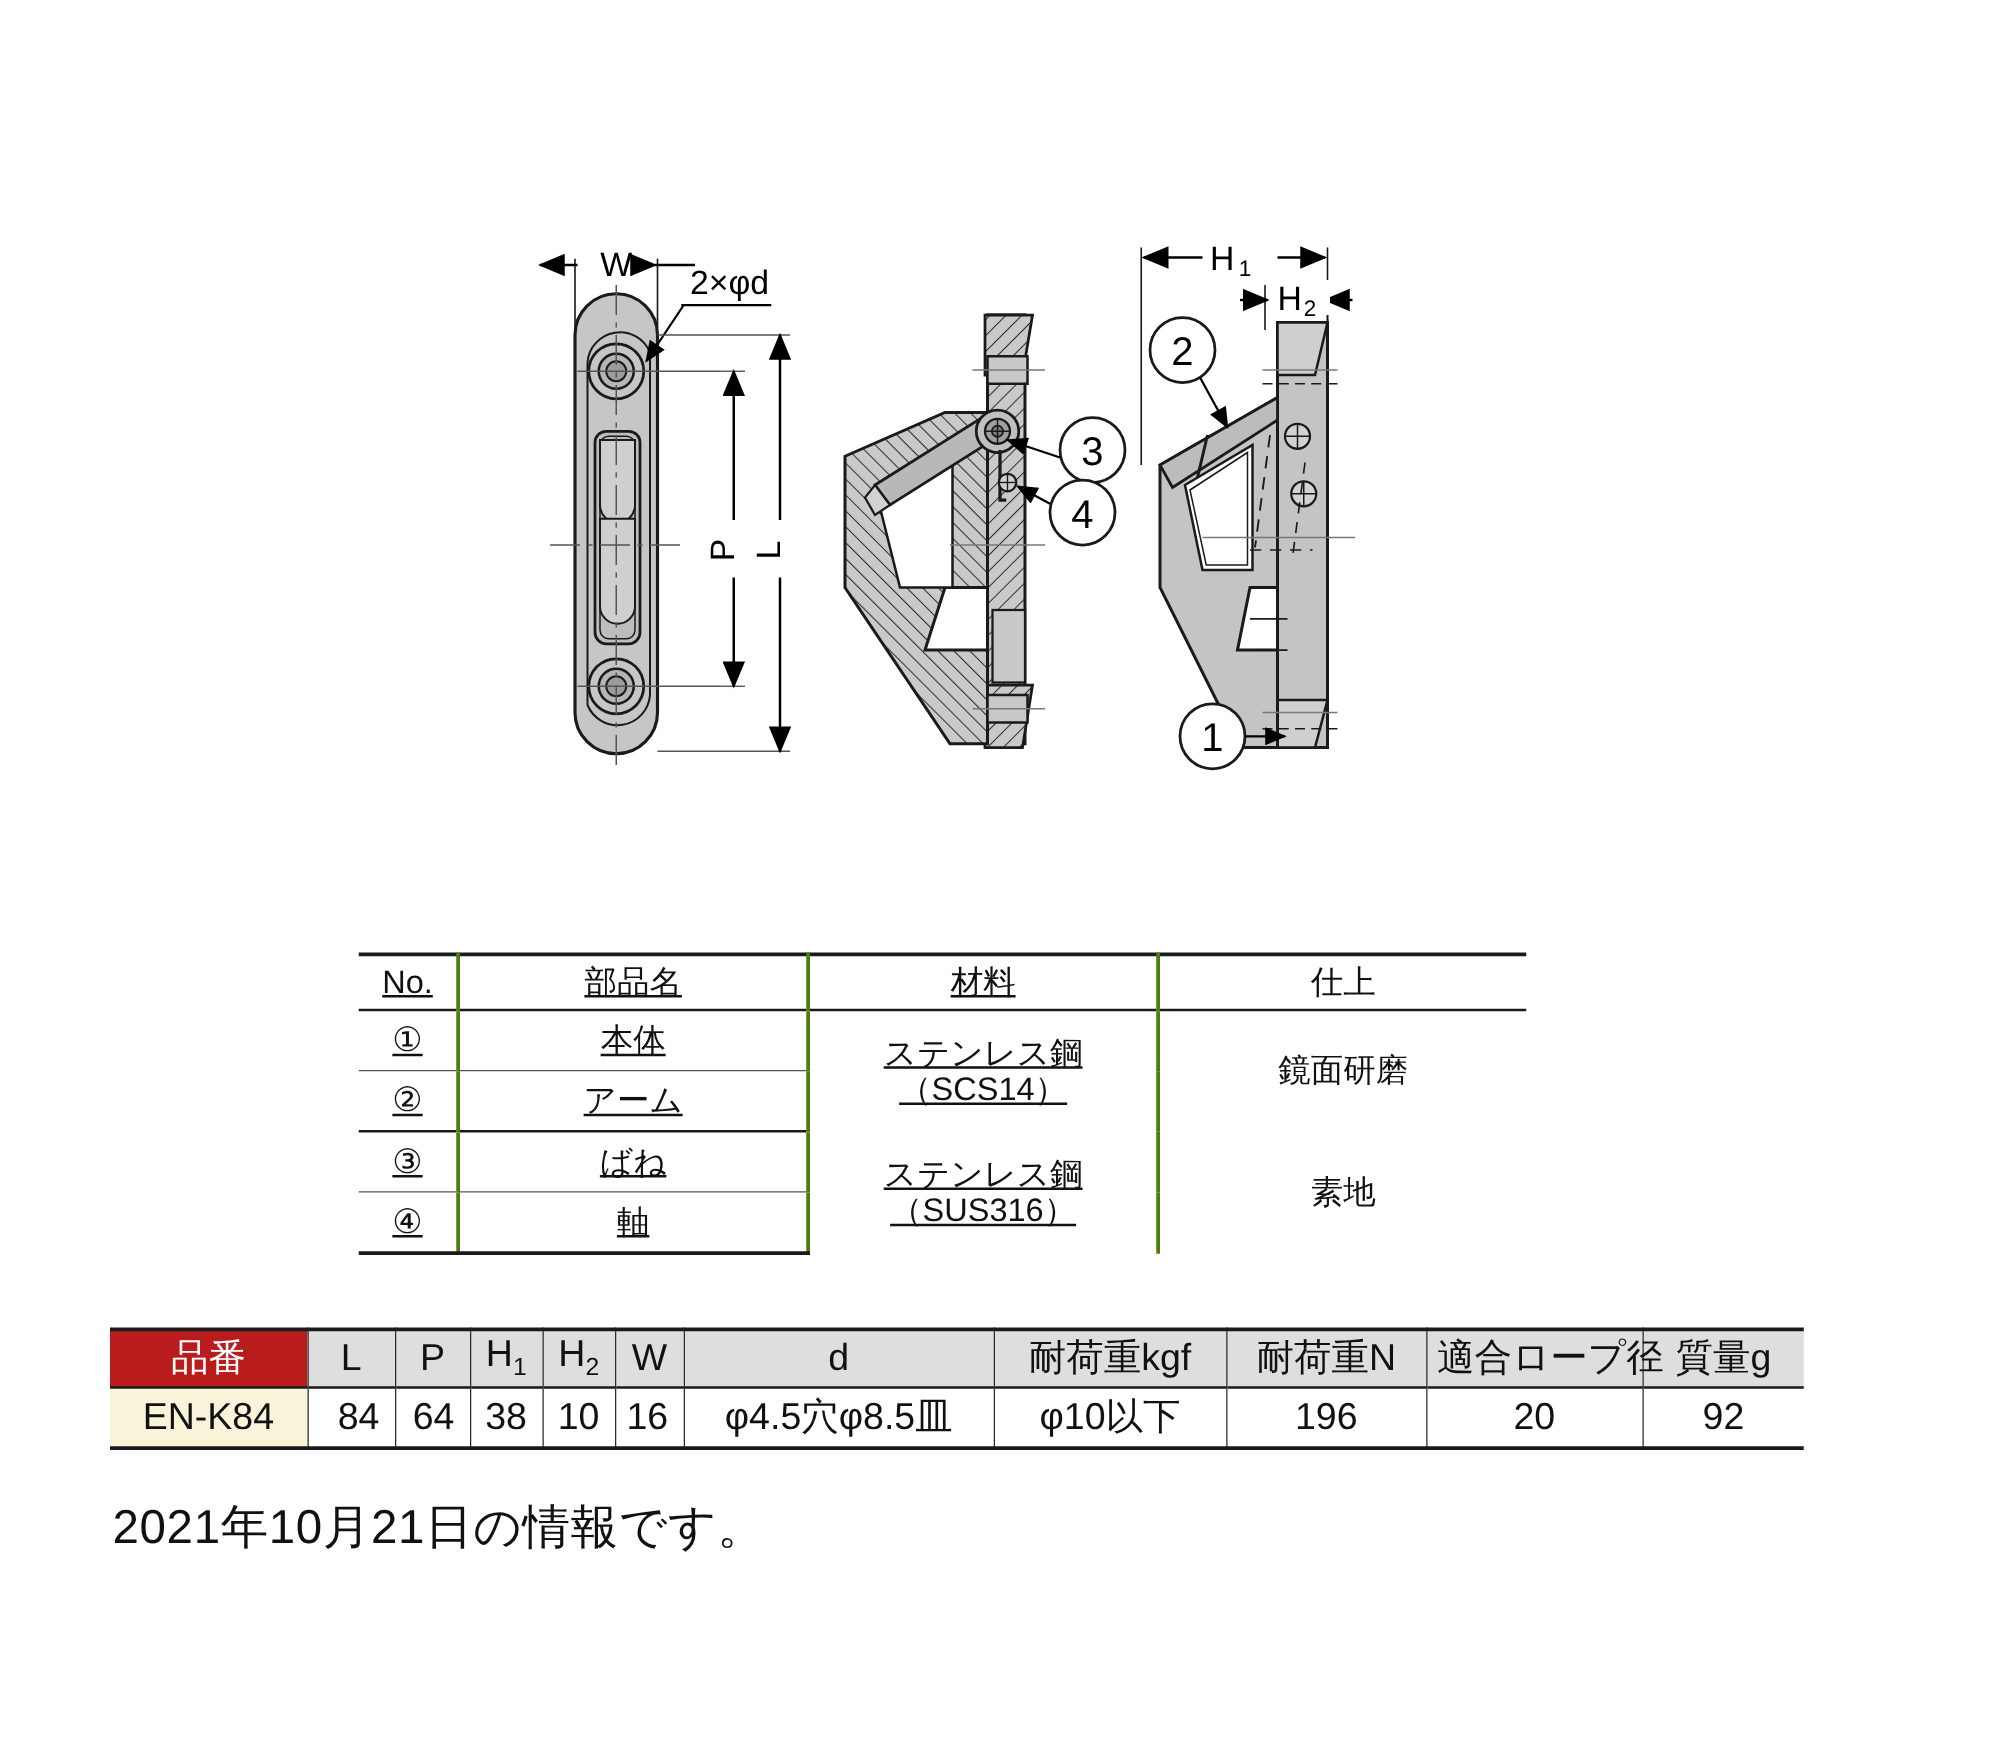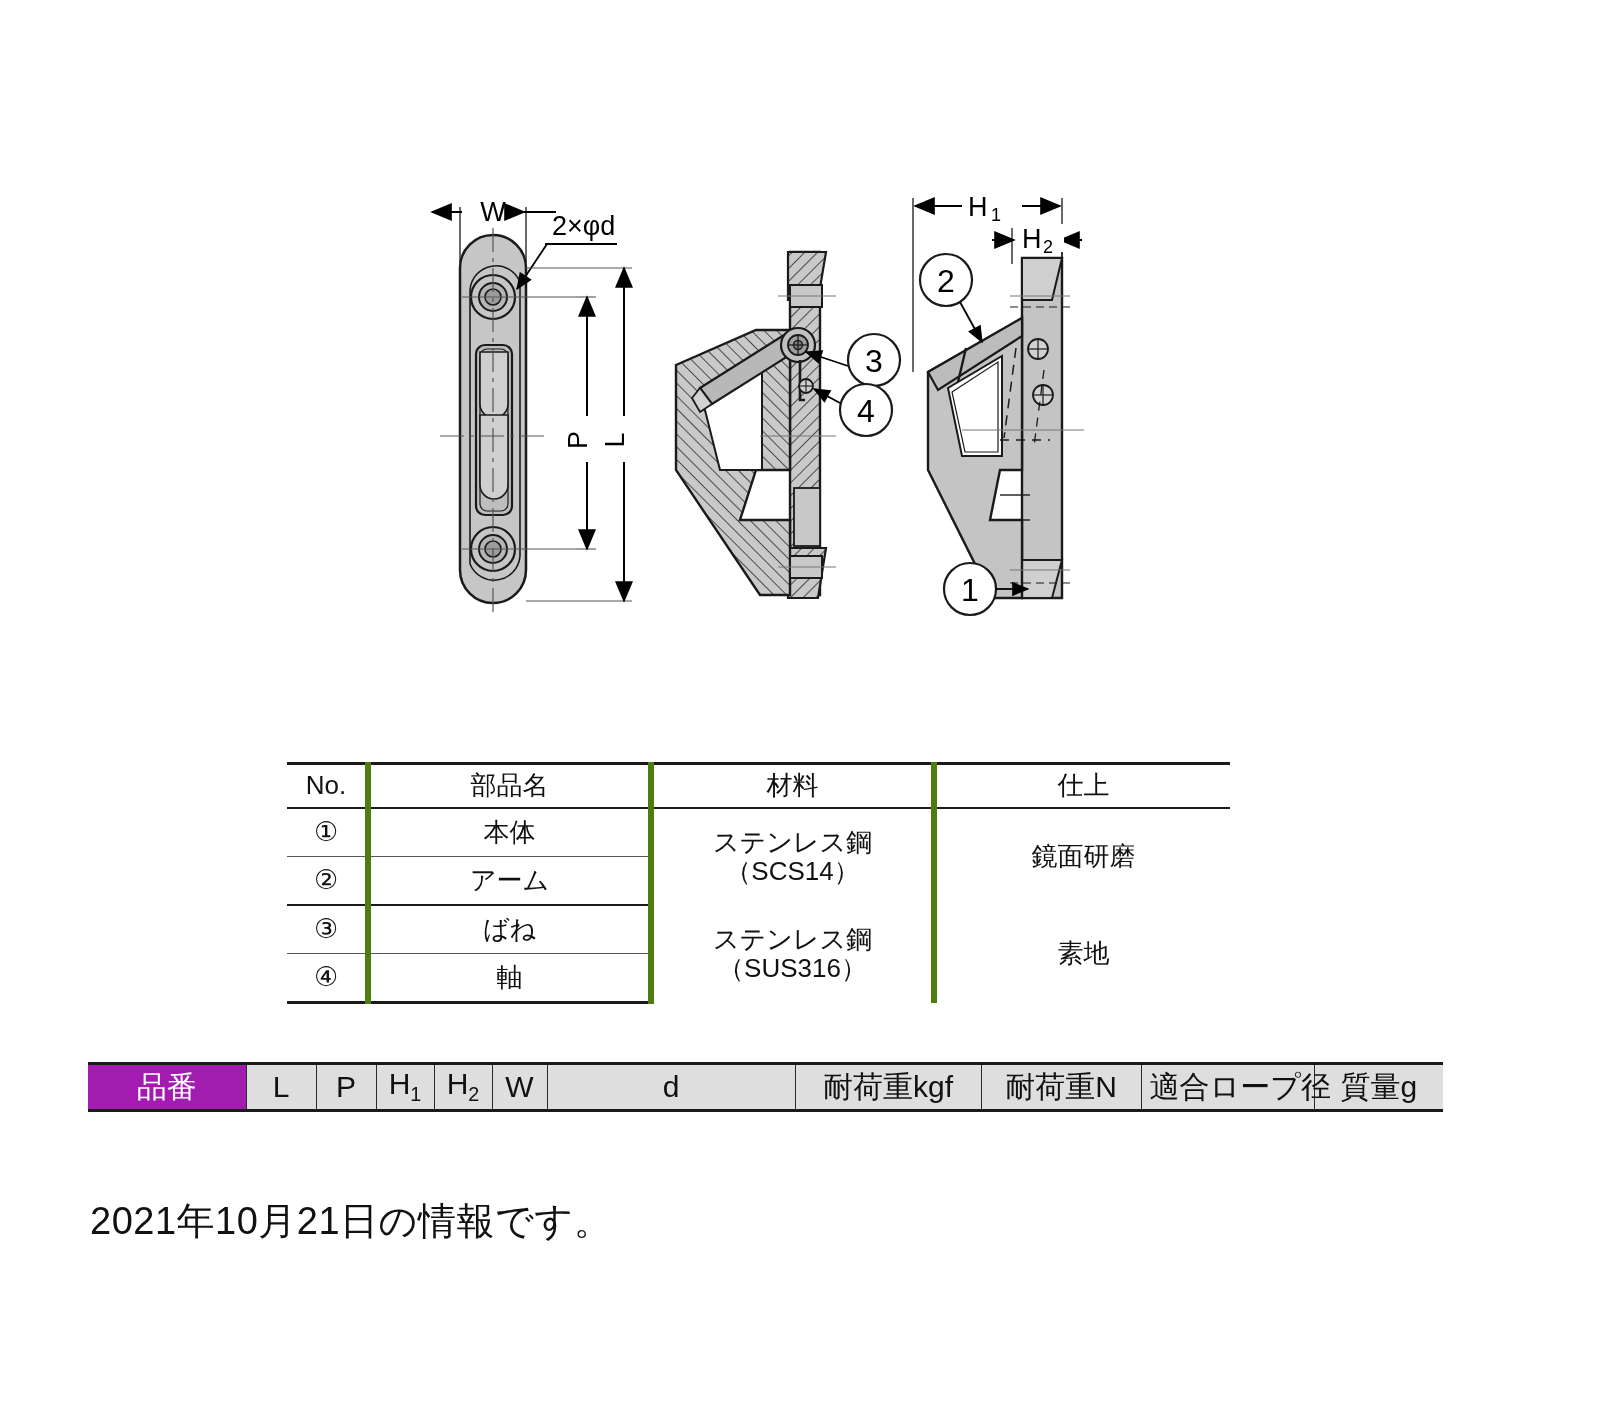--- a/index.html
+++ b/index.html
@@ -59,21 +59,21 @@
   table.parts .col-fin  { width: 293px; margin-top: 12px; }
 
   table.parts thead th {
     height: 42px;
     border-top: 3px solid #1a1a1a;
     border-bottom: 2px solid #1a1a1a;
   }
   table.parts tbody td {
     height: 47px;
   }
-  table.parts .vline-r { border-right: 6px solid #4d7c0f; }
+  table.parts .vline-r { border-right: 3px solid #4d7c0f; text-decoration: underline; }
   table.parts .hline-thin-b { border-bottom: 1.5px solid #555; }
   table.parts .hline-thick-b { border-bottom: 2px solid #1a1a1a; }
   table.parts .hline-bottom { border-bottom: 3px solid #1a1a1a; }
   table.parts .cnum { font-size: 27px; letter-spacing: 0; }
 
   
   #spec-table-wrap {
     position: absolute;
     left: 88px;
     top: 1062px;
@@ -98,21 +98,21 @@
     text-align: center;
     white-space: nowrap;
     color: #111;
   }
   table.spec thead th {
     background: #dedede;
     border-bottom: 2.5px solid #1a1a1a;
     height: 44px;
   }
   table.spec thead th.hdr-model {
-    background: #a21caf;
+    background: #b91c1c;
     color: #ffffff;
   }
   table.spec tbody td.cell-model {
     background: #f9f4d9;
     text-align: center;
   }
   table.spec tbody td.num {
     text-align: right;
     padding-right: 12px;
   }
@@ -393,17 +393,30 @@
         <th><span>H</span><span class="sub">2</span></th>
         <th>W</th>
         <th>d</th>
         <th>耐荷重kgf</th>
         <th>耐荷重N</th>
         <th>適合ロープ径</th>
         <th>質量g</th>
       </tr>
     </thead>
     <tbody>
+      <tr>
+        <td class="cell-model">EN-K84</td>
+        <td class="num">84</td>
+        <td class="num">64</td>
+        <td class="num">38</td>
+        <td class="num">10</td>
+        <td class="num">16</td>
+        <td>φ4.5穴φ8.5皿</td>
+        <td>φ10以下</td>
+        <td>196</td>
+        <td>20</td>
+        <td>92</td>
+      </tr>
     </tbody>
   </table>
 </div>
 
 <div id="footnote">2021年10月21日の情報です。</div>
 
 </body></html>

